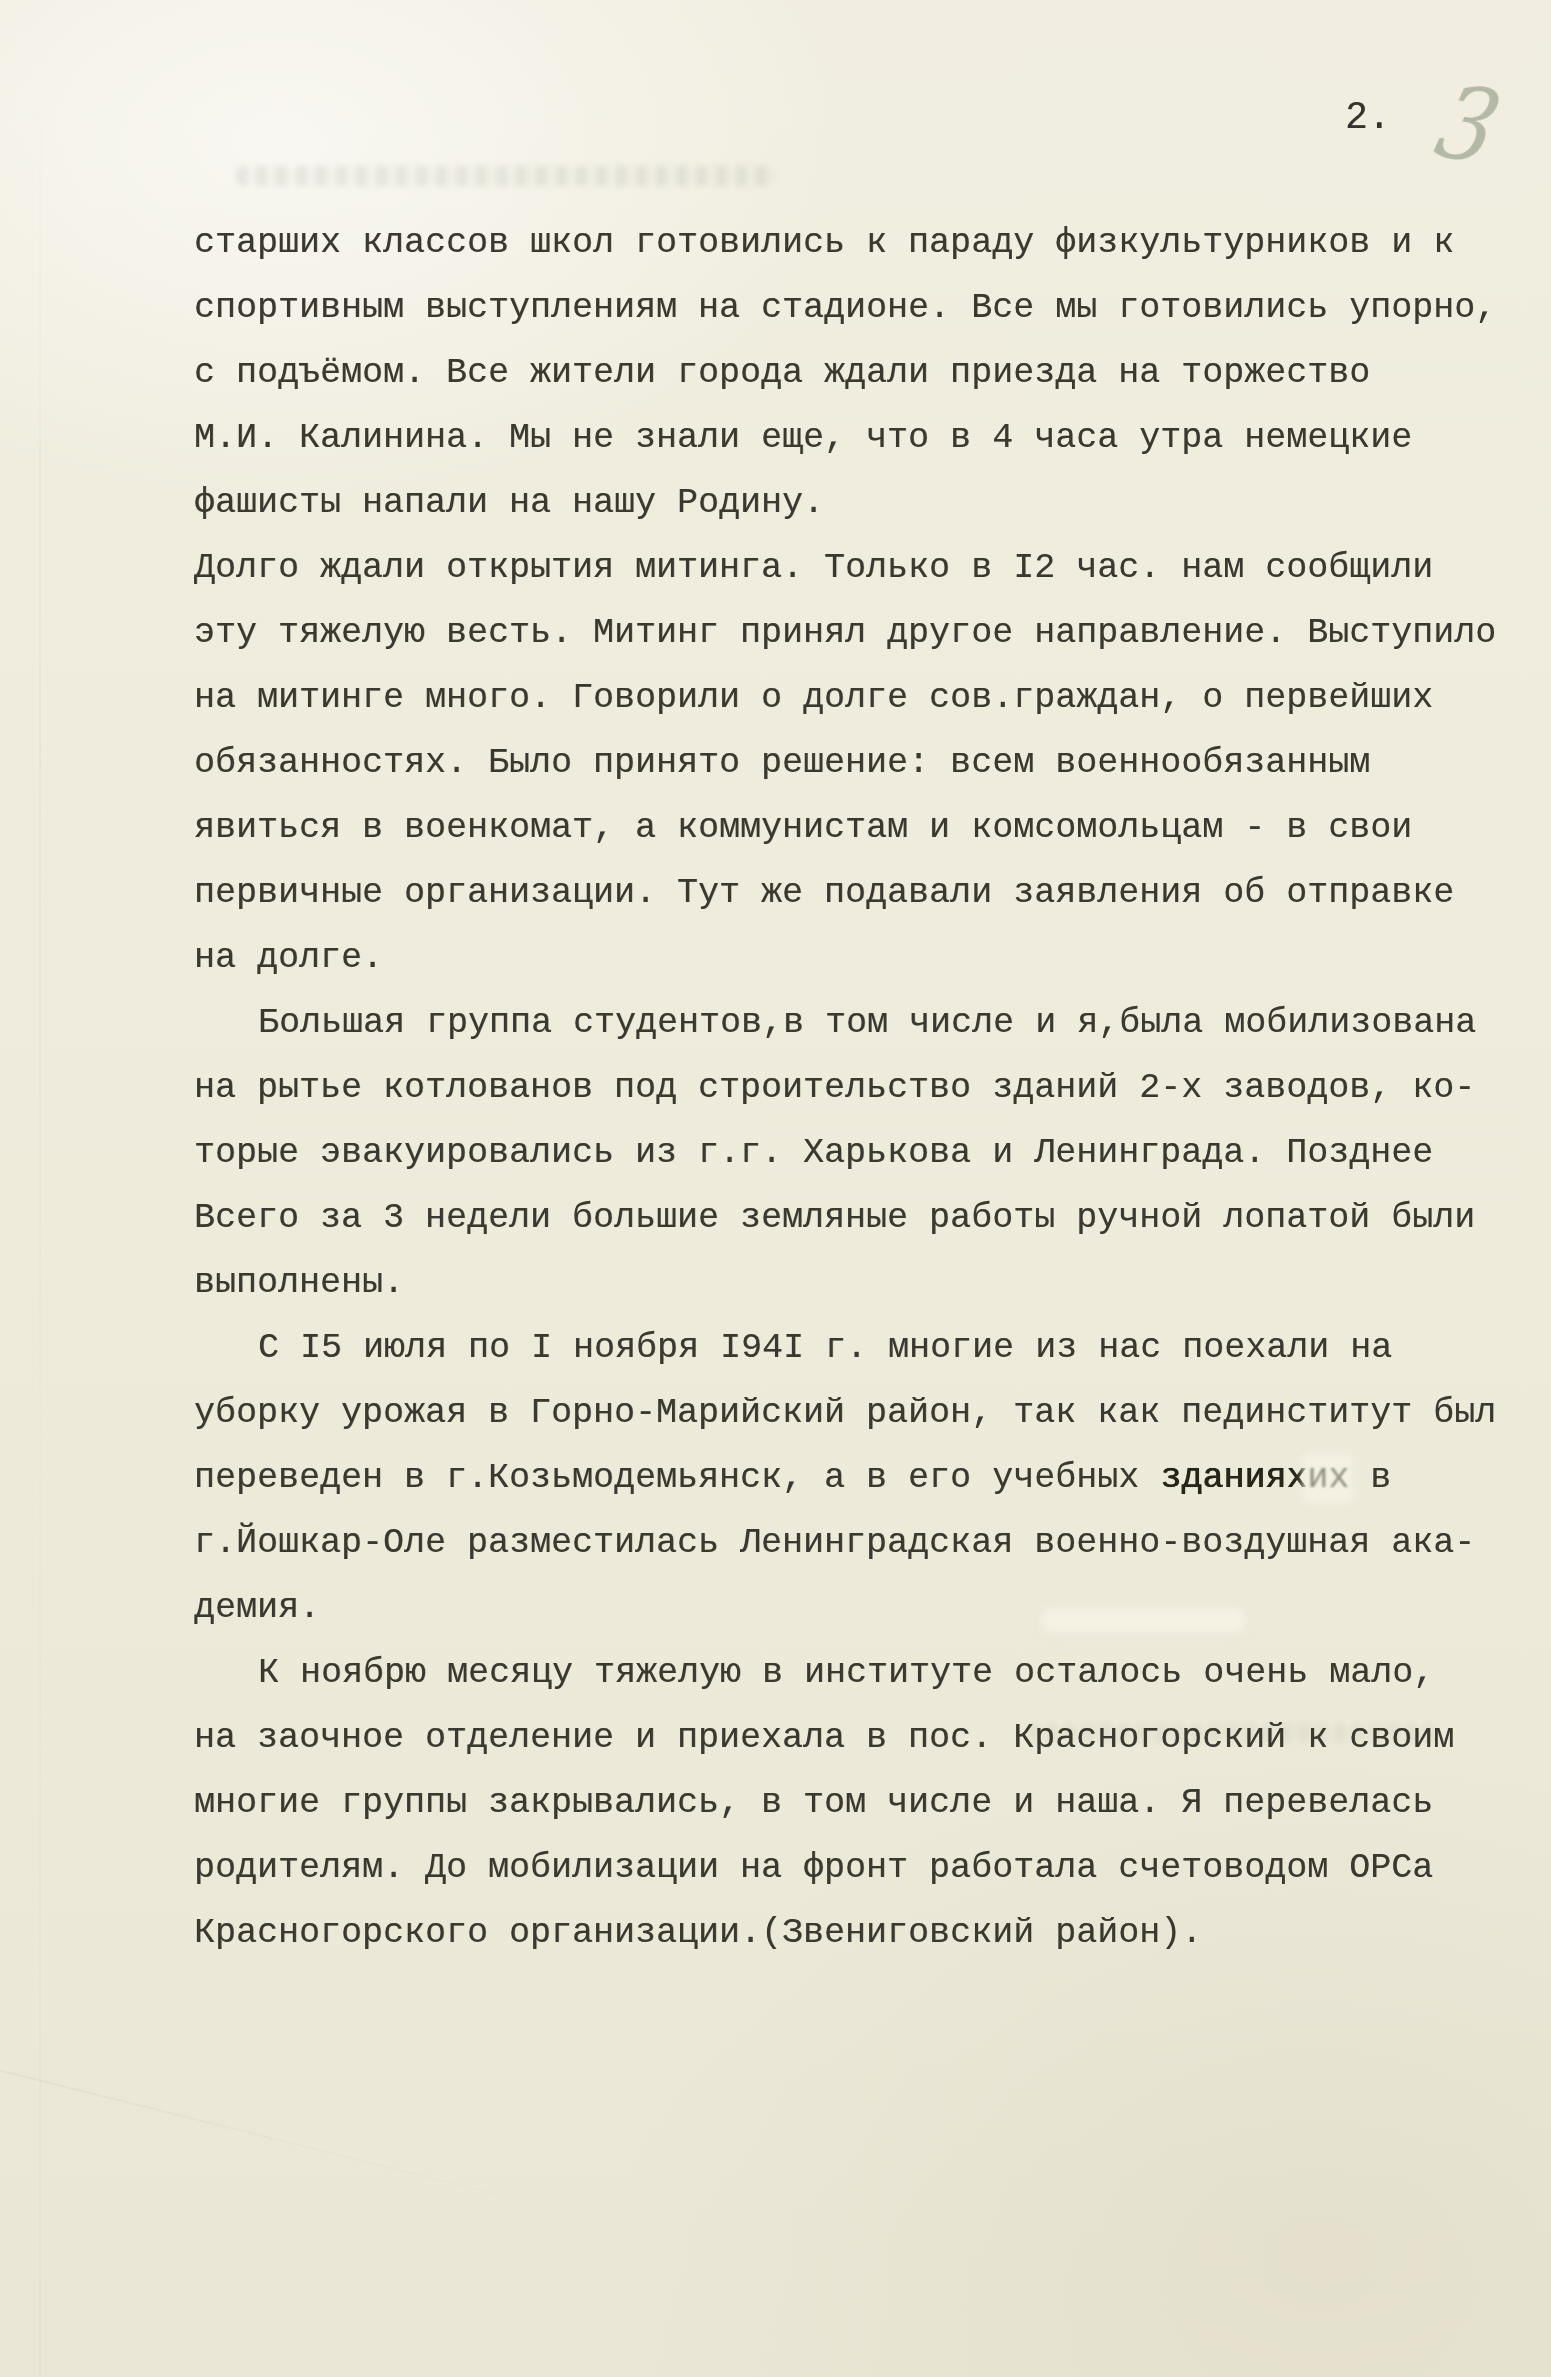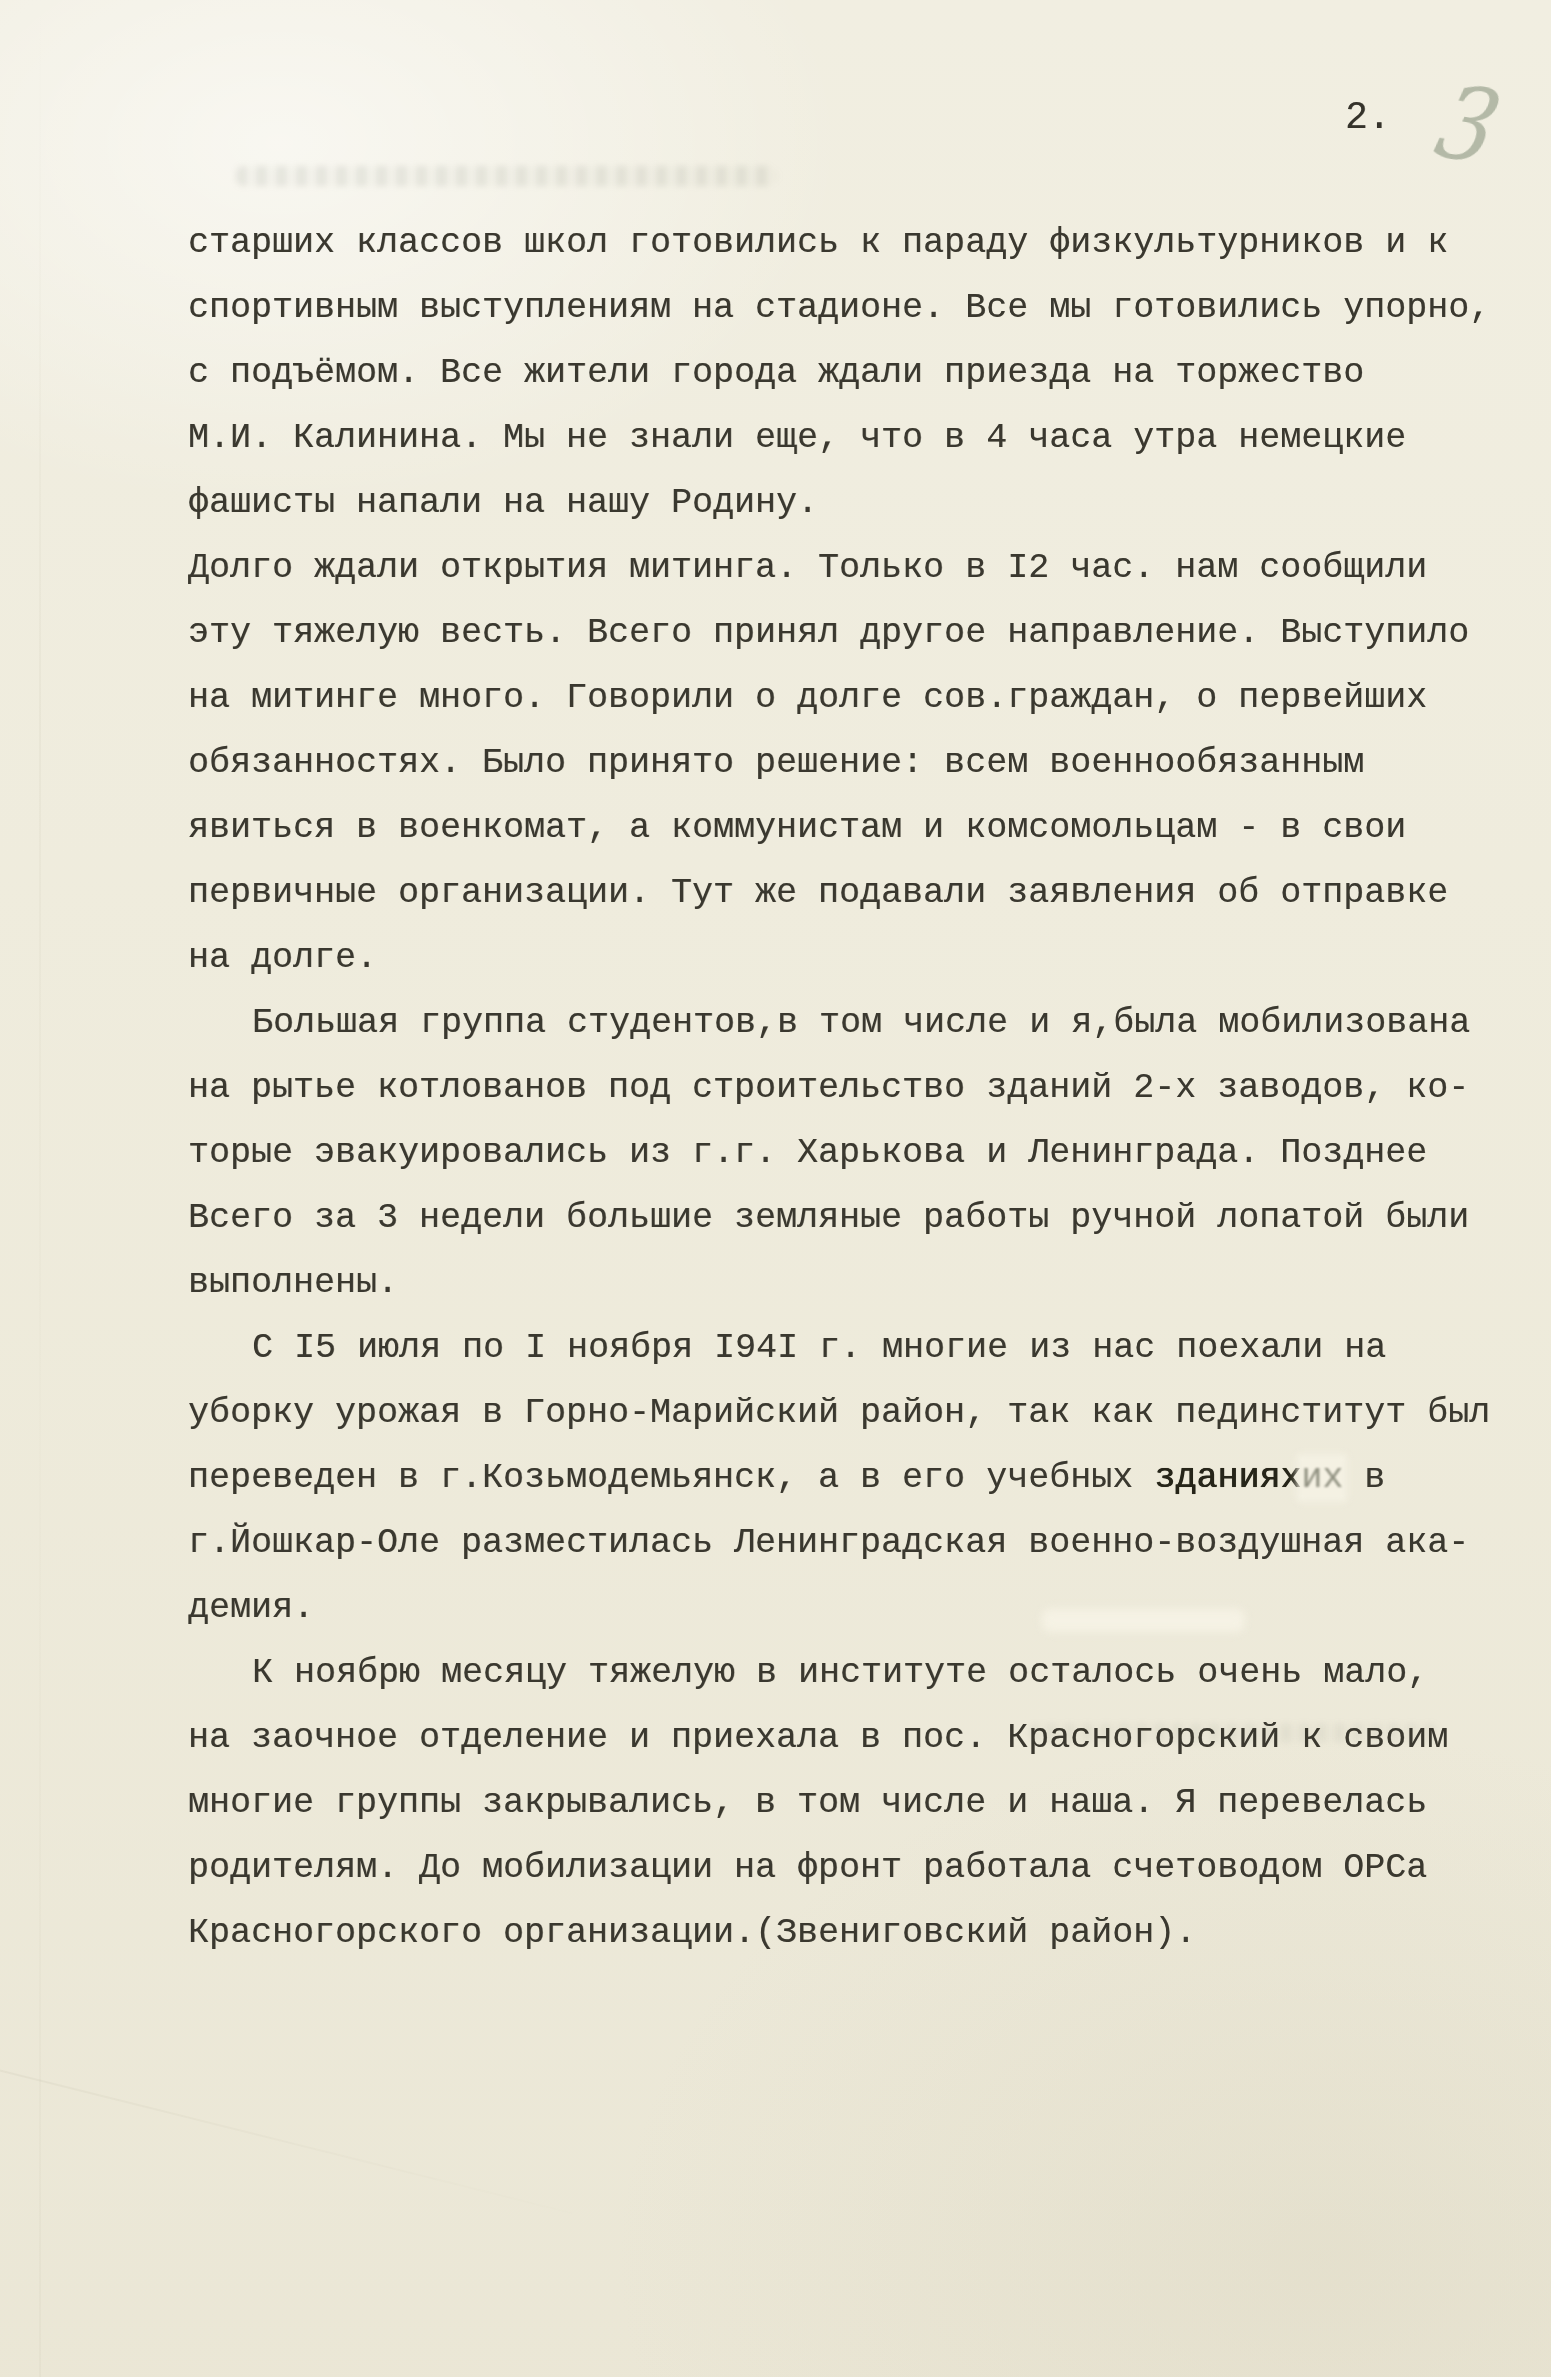--- a/index.html
+++ b/index.html
@@ -14,21 +14,21 @@
     overflow: hidden;
     background-color: var(--paper, #efecdd);
     background-image:
       radial-gradient(ellipse 947px 609px at 18% 6%, rgba(255,255,255,0.55), rgba(255,255,255,0) 60%),
       radial-gradient(ellipse 1083px 812px at 85% 95%, rgba(205,198,172,0.22), rgba(205,198,172,0) 65%),
       linear-gradient(180deg, rgba(255,255,255,0.12) 0%, rgba(231,226,205,0.12) 55%, rgba(219,212,188,0.22) 100%);
   }
   
   .text-block {
     position: absolute;
-    left: 188px;
+    left: 194px;
     top: 211px;
     width: 1326px;
     font-family: "Liberation Mono", "DejaVu Sans Mono", monospace;
     font-size: 35px;
     line-height: 65px;
     color: var(--ink, #3a382f);
     text-shadow: 0.4px 0.3px 0.5px rgba(58,56,47,0.45);
   }
   .line {
     white-space: pre;
@@ -128,21 +128,21 @@
 
   <div class="pencil-mark">3</div>
 
   <div class="text-block">
       <div class="line"><span class="normal">старших классов школ готовились к параду физкультурников и к</span></div>
       <div class="line"><span class="normal">спортивным выступлениям на стадионе. Все мы готовились упорно,</span></div>
       <div class="line"><span class="normal">с подъёмом. Все жители города ждали приезда на торжество</span></div>
       <div class="line"><span class="normal">М.И. Калинина. Мы не знали еще, что в 4 часа утра немецкие</span></div>
       <div class="line"><span class="normal">фашисты напали на нашу Родину.</span></div>
       <div class="line"><span class="normal">Долго ждали открытия митинга. Только в I2 час. нам сообщили</span></div>
-      <div class="line"><span class="normal">эту тяжелую весть. Всего принял другое направление. Выступило</span></div>
+      <div class="line"><span class="normal">эту тяжелую весть. Митинг принял другое направление. Выступило</span></div>
       <div class="line"><span class="normal">на митинге много. Говорили о долге сов.граждан, о первейших</span></div>
       <div class="line"><span class="normal">обязанностях. Было принято решение: всем военнообязанным</span></div>
       <div class="line"><span class="normal">явиться в военкомат, а коммунистам и комсомольцам - в свои</span></div>
       <div class="line"><span class="normal">первичные организации. Тут же подавали заявления об отправке</span></div>
       <div class="line"><span class="normal">на долге.</span></div>
       <div class="line indent"><span class="normal">Большая группа студентов,в том числе и я,была мобилизована</span></div>
       <div class="line"><span class="normal">на рытье котлованов под строительство зданий 2-х заводов, ко-</span></div>
       <div class="line"><span class="normal">торые эвакуировались из г.г. Харькова и Ленинграда. Позднее</span></div>
       <div class="line"><span class="normal">Всего за 3 недели большие земляные работы ручной лопатой были</span></div>
       <div class="line"><span class="normal">выполнены.</span></div>

